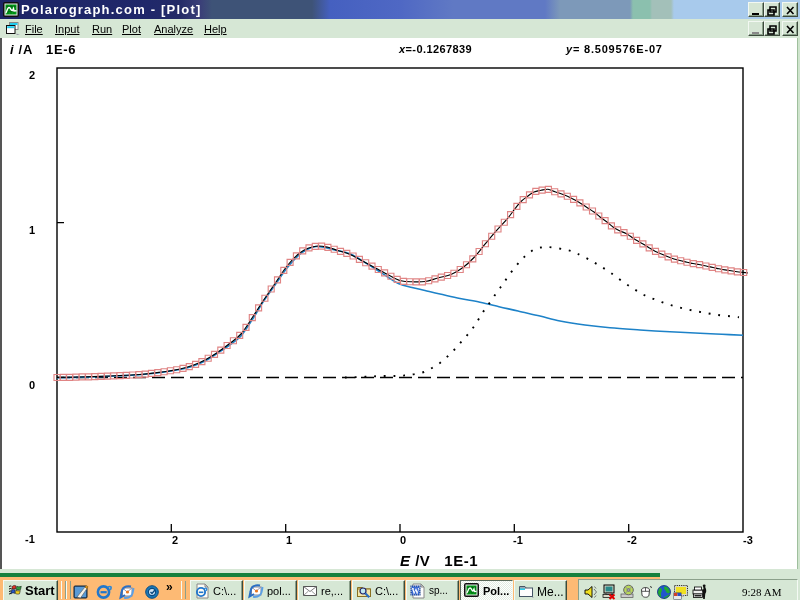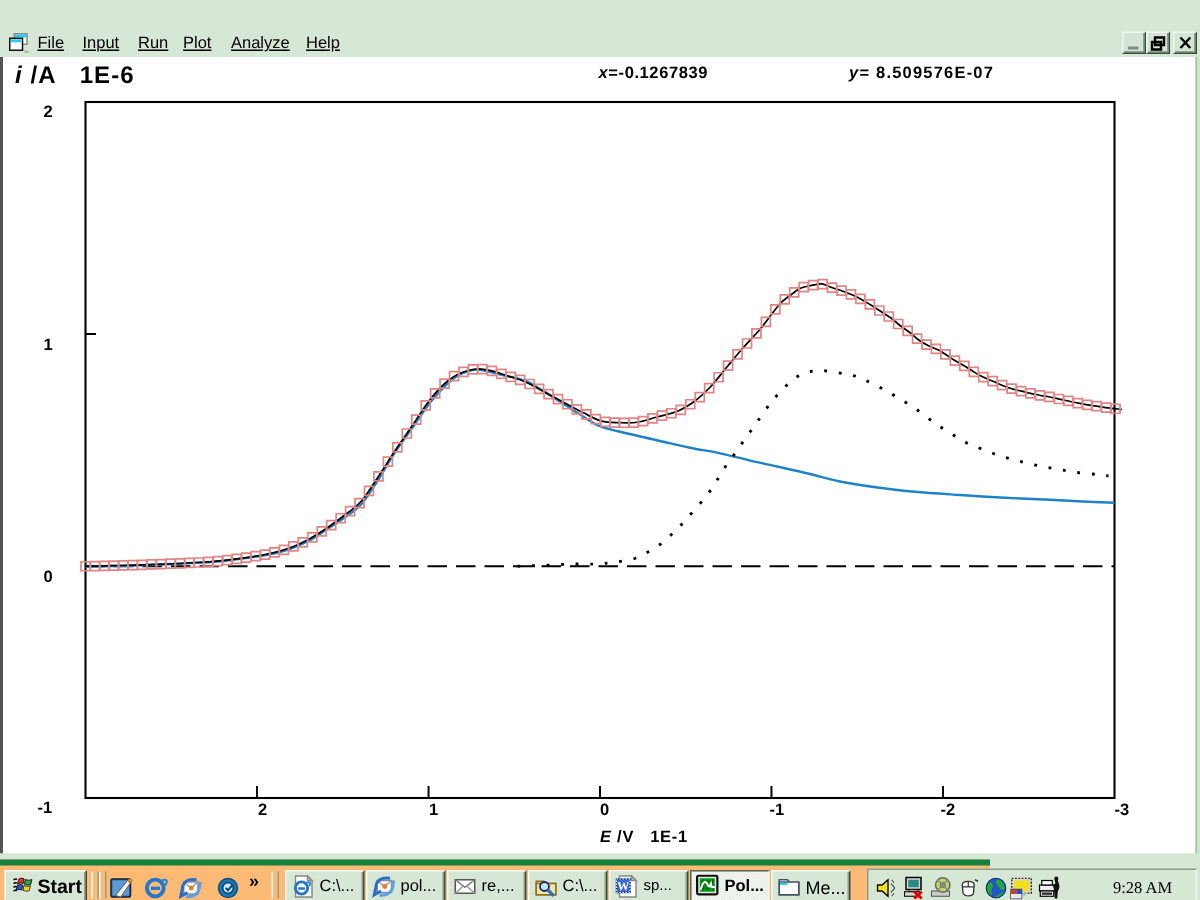--- a/index.html
+++ b/index.html
@@ -18,20 +18,39 @@
 
 #menubar{position:absolute;left:0;top:19px;width:800px;height:19px;background:#d6e7d5;border-bottom:1px solid #92a892;}
 .menuitem{position:absolute;top:4px;font-size:11px;color:#000;text-decoration:underline;}
 
 #client{position:absolute;left:2px;top:38px;width:795px;height:531px;background:#fff;}
 #lborder{position:absolute;left:0;top:38px;width:2px;height:531px;background:#555;}
 #plotsvg{position:absolute;left:0;top:0;}
 </style></head>
 <body>
 <div id="screen">
+ <div id="titlebar">
+  <svg id="appicon" style="position:absolute;left:3px;top:2px" width="16" height="16" viewBox="0 0 16 16">
+    <rect x="0" y="0" width="16" height="15" rx="2" fill="#101010"></rect>
+    <rect x="1.5" y="1.5" width="13" height="12" fill="#e8e8e8"></rect>
+    <rect x="2.5" y="2.5" width="11" height="10" fill="#00a018"></rect>
+    <path d="M3 4.5h10M3 7h10M3 9.5h10M5 3v9M8 3v9M11 3v9" stroke="#006010" stroke-width="0.7" fill="none"></path>
+    <path d="M2.5 11 C4 11 4 5.5 6 5.5 C8 5.5 7.5 9 9.5 8.5 L10.5 6.5 L11 9 L13.5 8.8" stroke="#fff" stroke-width="1.4" fill="none"></path>
+  </svg>
+  <div id="title-text">Polarograph.com - [Plot]</div>
+  <div class="tbtn" style="left:748px;top:2px"><svg width="14" height="13">
+          <rect x="3" y="9" width="7" height="2" fill="#000"></rect>
+        </svg></div>
+  <div class="tbtn" style="left:764px;top:2px"><svg width="14" height="13">
+          <path d="M5 3h6v5h-6z M3 6h6v5h-6z" fill="none" stroke="#000" stroke-width="1.6"></path>
+        </svg></div>
+  <div class="tbtn" style="left:782px;top:2px"><svg width="14" height="13">
+          <path d="M4 3 L10.5 10 M10.5 3 L4 10" stroke="#000" stroke-width="1.6"></path>
+        </svg></div>
+ </div>
  <div id="menubar">
   <svg style="position:absolute;left:5px;top:3px" width="16" height="14" viewBox="0 0 16 14">
     <rect x="4.5" y="0.5" width="8.5" height="7" fill="#fff" stroke="#888"></rect>
     <rect x="5" y="1" width="7.5" height="2" fill="#22ccee"></rect>
     <rect x="1.5" y="3.5" width="8.5" height="8" fill="#fff" stroke="#111"></rect>
     <rect x="2.2" y="4.2" width="7.1" height="2" fill="#22ccee"></rect>
     <path d="M11.5 11.5 l3.5 1.5 h-3.5z" fill="#99a"></path>
   </svg>
   <div class="menuitem" style="left:25px">File</div>
   <div class="menuitem" style="left:55px">Input</div>
@@ -62,34 +81,34 @@
 
    <path d="M 57.0 377.8 C 62.5 377.7 79.5 377.3 90.0 377.0 C 100.5 376.7 110.0 376.3 120.0 375.8 C 130.0 375.3 140.0 374.9 150.0 373.8 C 160.0 372.8 172.8 370.8 180.0 369.5 C 187.2 368.2 188.8 367.4 193.0 366.0 C 197.2 364.6 201.0 363.1 205.0 361.0 C 209.0 358.9 213.0 356.1 217.0 353.5 C 221.0 350.9 225.0 348.4 229.0 345.5 C 233.0 342.6 237.0 340.5 241.0 336.0 C 245.0 331.5 249.3 324.2 253.0 318.5 C 256.7 312.8 259.3 307.6 263.0 302.0 C 266.7 296.4 271.0 290.7 275.0 285.0 C 279.0 279.3 283.0 273.0 287.0 268.0 C 291.0 263.0 295.5 258.2 299.0 255.0 C 302.5 251.8 305.2 250.4 308.0 249.0 C 310.8 247.6 313.2 246.8 316.0 246.5 C 318.8 246.2 321.8 246.9 325.0 247.5 C 328.2 248.1 330.8 248.9 335.0 250.0 C 339.2 251.1 345.5 252.0 350.0 253.8 C 354.5 255.6 357.8 258.1 362.0 260.6 C 366.2 263.1 370.8 266.2 375.0 268.8 C 379.2 271.4 383.0 274.0 387.0 276.5 C 391.0 279.0 394.8 282.0 399.0 283.8 C 403.2 285.6 407.7 286.4 412.0 287.5 C 416.3 288.6 420.3 289.4 425.0 290.5 C 429.7 291.6 434.2 292.7 440.0 294.0 C 445.8 295.3 453.3 297.1 460.0 298.5 C 466.7 299.9 473.5 300.8 480.0 302.2 C 486.5 303.6 492.7 305.2 499.0 306.7 C 505.3 308.2 511.2 309.4 518.0 311.0 C 524.8 312.6 533.0 314.3 540.0 316.0 C 547.0 317.7 552.5 319.5 560.0 321.0 C 567.5 322.5 576.7 323.9 585.0 325.0 C 593.3 326.1 600.8 327.0 610.0 327.8 C 619.2 328.6 630.0 329.3 640.0 330.0 C 650.0 330.7 660.0 331.3 670.0 331.8 C 680.0 332.3 691.3 332.8 700.0 333.2 C 708.7 333.6 714.8 334.0 722.0 334.3 C 729.2 334.6 739.5 335.1 743.0 335.2" fill="none" stroke="#1d82c8" stroke-width="1.6"></path>
 
    <path d="M 345.0 377.5 C 348.3 377.4 358.8 377.1 365.0 376.8 C 371.2 376.6 376.3 376.1 382.0 376.0 C 387.7 375.9 394.8 376.2 399.0 376.0 C 403.2 375.8 404.3 375.3 407.0 375.0 C 409.7 374.7 412.2 374.5 415.0 374.0 C 417.8 373.5 421.2 373.0 424.0 372.0 C 426.8 371.0 429.3 369.5 432.0 368.0 C 434.7 366.5 437.3 365.0 440.0 363.0 C 442.7 361.0 445.5 358.3 448.0 356.0 C 450.5 353.7 452.7 351.5 455.0 349.0 C 457.3 346.5 459.7 343.7 462.0 341.0 C 464.3 338.3 466.8 335.7 469.0 333.0 C 471.2 330.3 473.2 327.7 475.0 325.0 C 476.8 322.3 478.3 319.7 480.0 317.0 C 481.7 314.3 483.2 311.7 485.0 309.0 C 486.8 306.3 489.0 303.8 491.0 301.0 C 493.0 298.2 495.0 294.8 497.0 292.0 C 499.0 289.2 501.0 286.8 503.0 284.0 C 505.0 281.2 506.8 278.0 509.0 275.0 C 511.2 272.0 513.8 268.7 516.0 266.0 C 518.2 263.3 520.0 261.0 522.0 259.0 C 524.0 257.0 526.0 255.6 528.0 254.0 C 530.0 252.4 531.8 250.6 534.0 249.5 C 536.2 248.4 538.7 247.9 541.0 247.5 C 543.3 247.1 545.5 246.9 548.0 247.0 C 550.5 247.1 553.3 247.6 556.0 248.0 C 558.7 248.4 561.5 249.0 564.0 249.5 C 566.5 250.0 568.7 250.2 571.0 251.0 C 573.3 251.8 575.0 252.6 578.0 254.0 C 581.0 255.4 585.3 257.5 589.0 259.5 C 592.7 261.5 596.3 263.8 600.0 266.0 C 603.7 268.2 607.2 270.4 611.0 273.0 C 614.8 275.6 619.2 279.2 623.0 281.9 C 626.8 284.6 630.5 286.8 634.0 289.0 C 637.5 291.2 640.5 293.2 644.0 295.0 C 647.5 296.8 651.2 298.0 655.0 299.5 C 658.8 301.0 663.0 302.7 667.0 304.0 C 671.0 305.3 674.8 306.2 679.0 307.3 C 683.2 308.4 687.7 309.5 692.0 310.4 C 696.3 311.3 700.7 312.0 705.0 312.8 C 709.3 313.6 713.7 314.4 718.0 315.0 C 722.3 315.6 727.5 315.9 731.0 316.3 C 734.5 316.7 737.7 317.1 739.0 317.3" fill="none" stroke="#000" stroke-width="1.9" stroke-dasharray="1.9 7.8"></path>
 
    <path d="M 57.0 377.5 C 60.8 377.4 71.2 377.2 80.0 377.0 C 88.8 376.8 100.0 376.4 110.0 376.0 C 120.0 375.6 131.7 375.1 140.0 374.5 C 148.3 373.9 153.3 373.2 160.0 372.3 C 166.7 371.4 174.5 370.2 180.0 369.0 C 185.5 367.8 188.8 366.8 193.0 365.3 C 197.2 363.8 201.0 362.1 205.0 360.0 C 209.0 357.9 213.0 355.4 217.0 352.7 C 221.0 350.0 225.0 347.1 229.0 344.0 C 233.0 340.9 237.0 338.6 241.0 334.0 C 245.0 329.4 249.3 322.0 253.0 316.5 C 256.7 311.0 259.3 306.5 263.0 301.0 C 266.7 295.5 271.0 289.3 275.0 283.5 C 279.0 277.7 283.0 271.0 287.0 266.0 C 291.0 261.0 295.5 256.4 299.0 253.5 C 302.5 250.6 304.8 249.6 308.0 248.3 C 311.2 247.1 314.7 246.2 318.0 246.0 C 321.3 245.8 324.7 246.6 328.0 247.3 C 331.3 248.1 334.3 249.3 338.0 250.5 C 341.7 251.7 345.8 252.7 350.0 254.5 C 354.2 256.3 358.7 259.0 363.0 261.3 C 367.3 263.6 371.7 266.0 376.0 268.3 C 380.3 270.6 384.8 273.1 389.0 275.2 C 393.2 277.3 397.0 279.7 401.0 280.8 C 405.0 281.9 409.0 281.7 413.0 281.8 C 417.0 281.9 420.8 282.1 425.0 281.5 C 429.2 280.9 433.5 279.2 438.0 278.0 C 442.5 276.8 447.8 275.8 452.0 274.0 C 456.2 272.2 459.3 270.2 463.0 267.5 C 466.7 264.8 470.3 261.4 474.0 257.5 C 477.7 253.6 481.3 248.6 485.0 244.2 C 488.7 239.8 492.3 235.4 496.0 231.2 C 499.7 227.0 503.8 222.9 507.0 219.2 C 510.2 215.4 512.7 211.6 515.0 208.7 C 517.3 205.8 518.8 203.6 521.0 201.5 C 523.2 199.4 525.8 197.6 528.0 196.0 C 530.2 194.4 531.8 192.9 534.0 192.0 C 536.2 191.1 538.7 190.8 541.0 190.3 C 543.3 189.9 545.7 189.1 548.0 189.3 C 550.3 189.6 552.8 191.1 555.0 191.8 C 557.2 192.6 558.8 193.0 561.0 193.8 C 563.2 194.6 565.8 195.6 568.0 196.5 C 570.2 197.4 572.0 198.4 574.0 199.5 C 576.0 200.6 577.8 201.7 580.0 203.0 C 582.2 204.3 584.7 206.0 587.0 207.5 C 589.3 209.0 591.8 210.4 594.0 212.0 C 596.2 213.6 597.8 215.3 600.0 217.0 C 602.2 218.7 604.8 220.3 607.0 222.0 C 609.2 223.7 611.0 225.6 613.0 227.0 C 615.0 228.4 616.8 229.4 619.0 230.5 C 621.2 231.6 624.2 232.6 626.0 233.5 C 627.8 234.4 628.3 234.9 630.0 236.0 C 631.7 237.1 633.8 238.7 636.0 240.0 C 638.2 241.3 640.8 242.7 643.0 244.0 C 645.2 245.3 647.0 246.6 649.0 247.8 C 651.0 249.0 652.8 250.1 655.0 251.2 C 657.2 252.3 659.8 253.3 662.0 254.2 C 664.2 255.1 666.0 256.0 668.0 256.8 C 670.0 257.6 671.8 258.3 674.0 259.0 C 676.2 259.7 678.8 260.3 681.0 260.8 C 683.2 261.3 685.0 261.8 687.0 262.2 C 689.0 262.6 691.0 263.1 693.0 263.5 C 695.0 263.9 696.7 264.1 699.0 264.5 C 701.3 264.9 704.7 265.7 707.0 266.2 C 709.3 266.7 711.0 267.1 713.0 267.5 C 715.0 267.9 717.0 268.4 719.0 268.8 C 721.0 269.2 723.0 269.6 725.0 269.9 C 727.0 270.2 729.0 270.5 731.0 270.8 C 733.0 271.1 735.0 271.4 737.0 271.7 C 739.0 272.0 741.2 272.2 743.0 272.4 C 744.8 272.6 747.2 272.9 748.0 273.0" fill="none" stroke="#000" stroke-width="1.15"></path>
 
    <path d="M54.0 374.5h6v6h-6zM60.3 374.4h6v6h-6zM66.6 374.3h6v6h-6zM72.9 374.1h6v6h-6zM79.2 373.9h6v6h-6zM85.5 373.8h6v6h-6zM91.8 373.6h6v6h-6zM98.1 373.3h6v6h-6zM104.4 373.1h6v6h-6zM110.7 372.8h6v6h-6zM117.0 372.6h6v6h-6zM123.3 372.3h6v6h-6zM129.6 372.0h6v6h-6zM135.9 371.6h6v6h-6zM142.2 371.1h6v6h-6zM148.5 370.4h6v6h-6zM154.8 369.6h6v6h-6zM161.1 368.7h6v6h-6zM167.4 367.7h6v6h-6zM173.7 366.7h6v6h-6zM180.0 365.3h6v6h-6zM186.3 363.6h6v6h-6zM192.6 361.3h6v6h-6zM198.9 358.6h6v6h-6zM205.2 355.2h6v6h-6zM211.5 351.3h6v6h-6zM217.8 347.1h6v6h-6zM224.1 342.5h6v6h-6zM230.4 337.7h6v6h-6zM236.7 332.4h6v6h-6zM243.0 324.3h6v6h-6zM249.3 314.6h6v6h-6zM255.6 304.8h6v6h-6zM261.9 295.2h6v6h-6zM268.2 286.0h6v6h-6zM274.5 276.8h6v6h-6zM280.8 267.3h6v6h-6zM287.1 259.3h6v6h-6zM293.4 252.8h6v6h-6zM299.7 247.8h6v6h-6zM306.0 244.9h6v6h-6zM312.3 243.3h6v6h-6zM318.6 243.1h6v6h-6zM324.9 244.3h6v6h-6zM331.2 246.2h6v6h-6zM337.5 248.3h6v6h-6zM343.8 250.3h6v6h-6zM350.1 253.0h6v6h-6zM356.4 256.3h6v6h-6zM362.7 259.7h6v6h-6zM369.0 263.1h6v6h-6zM375.3 266.5h6v6h-6zM381.6 269.9h6v6h-6zM387.9 273.2h6v6h-6zM394.2 276.4h6v6h-6zM400.5 278.3h6v6h-6zM406.8 278.7h6v6h-6zM413.1 278.9h6v6h-6zM419.4 278.8h6v6h-6zM425.7 277.7h6v6h-6zM432.0 275.9h6v6h-6zM438.3 274.1h6v6h-6zM444.6 272.5h6v6h-6zM450.9 270.2h6v6h-6zM457.2 266.5h6v6h-6zM463.5 261.7h6v6h-6zM469.8 255.8h6v6h-6zM476.1 248.5h6v6h-6zM482.4 240.7h6v6h-6zM488.7 233.2h6v6h-6zM495.0 226.0h6v6h-6zM501.3 219.2h6v6h-6zM507.6 211.6h6v6h-6zM513.9 203.3h6v6h-6zM520.2 196.6h6v6h-6zM526.5 191.9h6v6h-6zM532.8 188.4h6v6h-6zM539.1 187.1h6v6h-6zM545.4 186.4h6v6h-6zM551.7 188.7h6v6h-6zM558.0 190.8h6v6h-6zM564.3 193.2h6v6h-6zM570.6 196.3h6v6h-6zM576.9 199.9h6v6h-6zM583.2 204.0h6v6h-6zM589.5 208.0h6v6h-6zM595.8 213.0h6v6h-6zM602.1 217.6h6v6h-6zM608.4 222.8h6v6h-6zM614.7 226.8h6v6h-6zM621.0 229.6h6v6h-6zM627.3 233.2h6v6h-6zM633.6 237.4h6v6h-6zM639.9 240.9h6v6h-6zM646.2 244.9h6v6h-6zM652.5 248.4h6v6h-6zM658.8 251.1h6v6h-6zM665.1 253.8h6v6h-6zM671.4 256.1h6v6h-6zM677.7 257.7h6v6h-6zM684.0 259.2h6v6h-6zM690.3 260.6h6v6h-6zM696.6 261.6h6v6h-6zM702.9 263.0h6v6h-6zM709.2 264.3h6v6h-6zM715.5 265.7h6v6h-6zM721.8 266.9h6v6h-6zM728.1 267.8h6v6h-6zM734.4 268.8h6v6h-6zM740.7 269.5h6v6h-6z" fill="none" stroke="#e08484" stroke-width="1.15"></path>
  </svg>
 
- <div style="position:absolute;left:10px;top:42px;font-size:16px;font-weight:bold;letter-spacing:0.7px"><i>i</i> /A&nbsp;&nbsp;&nbsp;1E-6</div>
+ <div style="position:absolute;left:10px;top:42px;font-size:13px;font-weight:bold;letter-spacing:0.7px"><i>i</i> /A&nbsp;&nbsp;&nbsp;1E-6</div>
  <div style="position:absolute;left:399px;top:43px;font-size:11px;font-weight:bold;letter-spacing:0.4px"><i>x</i>=-0.1267839</div>
  <div style="position:absolute;left:566px;top:43px;font-size:11px;font-weight:bold;letter-spacing:0.8px"><i>y</i>= 8.509576E-07</div>
  <div style="position:absolute;left:29px;top:69px;font-size:11px;font-weight:bold">2</div>
  <div style="position:absolute;left:29px;top:224px;font-size:11px;font-weight:bold">1</div>
  <div style="position:absolute;left:29px;top:379px;font-size:11px;font-weight:bold">0</div>
  <div style="position:absolute;left:25px;top:533px;font-size:11px;font-weight:bold">-1</div>
  <div style="position:absolute;left:172px;top:534px;font-size:11px;font-weight:bold">2</div>
  <div style="position:absolute;left:286px;top:534px;font-size:11px;font-weight:bold">1</div>
  <div style="position:absolute;left:400px;top:534px;font-size:11px;font-weight:bold">0</div>
  <div style="position:absolute;left:513px;top:534px;font-size:11px;font-weight:bold">-1</div>
  <div style="position:absolute;left:627px;top:534px;font-size:11px;font-weight:bold">-2</div>
  <div style="position:absolute;left:743px;top:534px;font-size:11px;font-weight:bold">-3</div>
- <div style="position:absolute;left:400px;top:552px;font-size:11px;font-weight:bold;letter-spacing:0.5px"><i>E</i> /V&nbsp;&nbsp;&nbsp;1E-1</div>
+ <div style="position:absolute;left:400px;top:552px;font-size:15px;font-weight:bold;letter-spacing:0.5px"><i>E</i> /V&nbsp;&nbsp;&nbsp;1E-1</div>
  <div style="position:absolute;left:0;top:569px;width:800px;height:4px;background:#d6e7d5;"></div>
 <div id="taskbar" style="position:absolute;left:0;top:573px;width:660px;height:27px;background:#fdba74;border-top:4px solid #15803d;">
 <div style="position:absolute;left:3px;top:3px;width:53px;height:20px;background:#d6e7d5;border-top:1px solid #f4faf4;border-left:1px solid #f4faf4;border-right:1px solid #3c4a3c;border-bottom:1px solid #3c4a3c;box-shadow:inset -1px -1px 0 #8ba08b;">
 <svg style="position:absolute;left:4px;top:2px" width="18" height="16" viewBox="0 0 18 16">
           <path d="M1 3.6 q1.2-1 2.4-0.4 M1 6.1 q1.2-1 2.4-0.4 M1 8.6 q1.2-1 2.4-0.4 M1 11.1 q1.2-1 2.4-0.4" stroke="#000" stroke-width="1" fill="none"></path>
           <path d="M4.4 3.3 C5.6 2.2 6.8 2.2 8.1 2.9 L7.4 6.2 C6.2 5.5 5.1 5.5 3.7 6.5z" fill="#e03024" stroke="#000" stroke-width="0.5"></path>
           <path d="M8.9 3.2 C10.2 3.9 11.5 4 13.3 3.3 L12.5 6.6 C11 7.2 9.8 7.1 8.2 6.4z" fill="#30a040" stroke="#000" stroke-width="0.5"></path>
           <path d="M3.5 7.4 C4.9 6.4 6 6.4 7.2 7.1 L6.5 10.4 C5.3 9.7 4.1 9.8 2.7 10.7z" fill="#2858c8" stroke="#000" stroke-width="0.5"></path>
           <path d="M8 7.3 C9.5 8 10.8 8.1 12.3 7.5 L11.5 10.8 C10.1 11.3 8.9 11.2 7.3 10.5z" fill="#f0d020" stroke="#000" stroke-width="0.5"></path>
         </svg>

